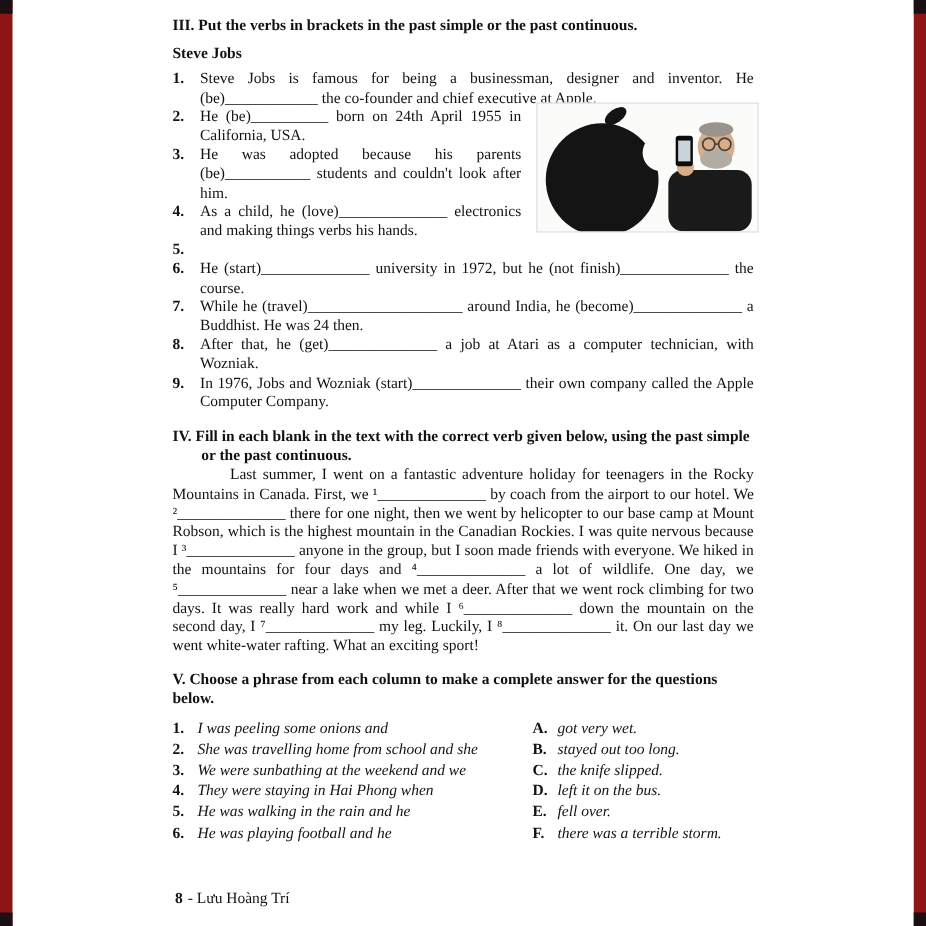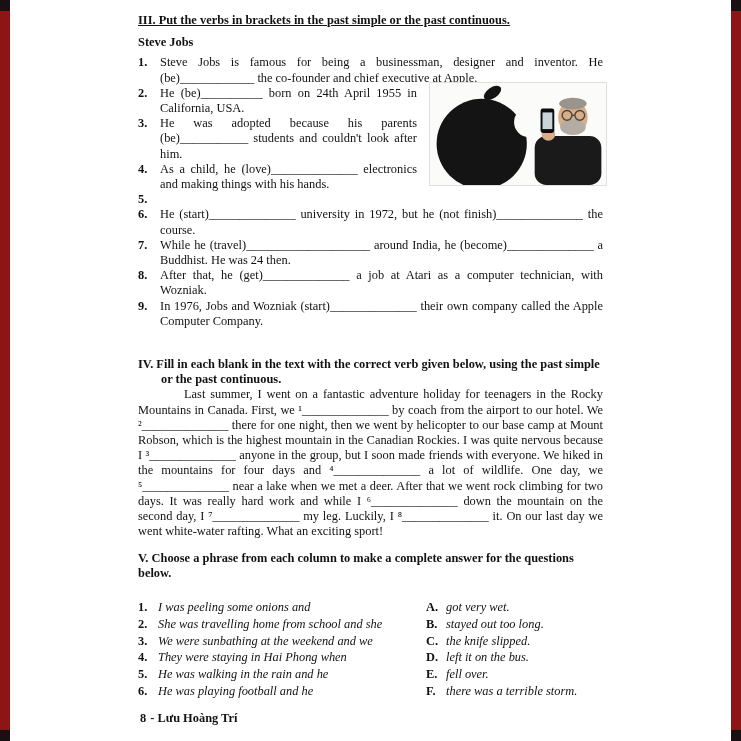--- a/index.html
+++ b/index.html
@@ -10,43 +10,43 @@
     position:relative; overflow:hidden;
   }
   .strip { position:absolute; top:0; bottom:0; width:10px; background:#8e1515; }
   .strip.left { left:0; } .strip.right { right:0; }
   .strip::before,.strip::after { content:""; position:absolute; left:0; width:100%; height:11px; background:#1a1014; }
   .strip::before { top:0; } .strip::after { bottom:0; }
 
   .content { position:absolute; left:138px; right:138px; top:13px; }
 
   .s-head { font-weight:bold; }
-  .s3-head { margin-bottom:7px;text-decoration:underline; }
+  .s3-head { margin-bottom:7px; }
   .s3-title { font-weight:bold; text-align:left; margin-bottom:5px; }
 
   .list3 { position:relative; }
   .jobs-photo { position:absolute; top:27px; right:-4px; width:178px; height:104px; border:1px solid #e0e0de; background:#fbfbfa; }
   .item { display:flex; }
   .item .num { flex:none; width:22px; font-weight:bold; }
   .item .txt { flex:1; text-align:justify; }
   .item.narrow { padding-right:186px; }
 
-  .s4-head { margin-top:28px; padding-left:23px; text-indent:-23px; }
+  .s4-head { margin-top:13px; padding-left:23px; text-indent:-23px; }
   .wordbank { display:grid; grid-template-columns:102px 116px 100px 1fr; padding-left:55px; font-style:italic; margin:7px 0 8px; }
   .wordbank span { line-height:16.5px; }
   .s4-para { text-align:justify; text-indent:46px; }
 
-  .s5-head { margin-top:11px; margin-bottom:18px; }
+  .s5-head { margin-top:11px; margin-bottom:8px; }
   .match-row { display:grid; grid-template-columns:288px 1fr; line-height:16.8px; }
   .cell { display:flex; }
   .cell .num { flex:none; width:20px; font-weight:bold; }
   .cell .it { font-style:italic; }
 
   .footer { position:absolute; left:140px; bottom:15px; font-weight:bold; }
-  .footer .author { font-weight:bold; margin-left:4px; }
+  .footer .author { font-weight:normal; margin-left:4px; }
 </style>
 </head>
 <body>
 
 <div class="strip left"></div>
 <div class="strip right"></div>
 
 <div class="content">
 
   <div class="s-head s3-head">III. Put the verbs in brackets in the past simple or the past continuous.</div>
@@ -79,21 +79,21 @@
     <div class="item narrow">
         <span class="num">2.</span>
         <span class="txt">He (be)__________ born on 24th April 1955 in California, USA.</span>
       </div>
     <div class="item narrow">
         <span class="num">3.</span>
         <span class="txt">He was adopted because his parents (be)___________ students and couldn't look after him.</span>
       </div>
     <div class="item narrow">
         <span class="num">4.</span>
-        <span class="txt">As a child, he (love)______________ electronics and making things with his hands.</span>
+        <span class="txt">As a child, he (love)______________ electronics and making things verbs his hands.</span>
       </div>
     <div class="item narrow">
         <span class="num">5.</span>
       </div>
     <div class="item">
         <span class="num">6.</span>
         <span class="txt">He (start)______________ university in 1972, but he (not finish)______________ the course.</span>
       </div>
     <div class="item">
         <span class="num">7.</span>

